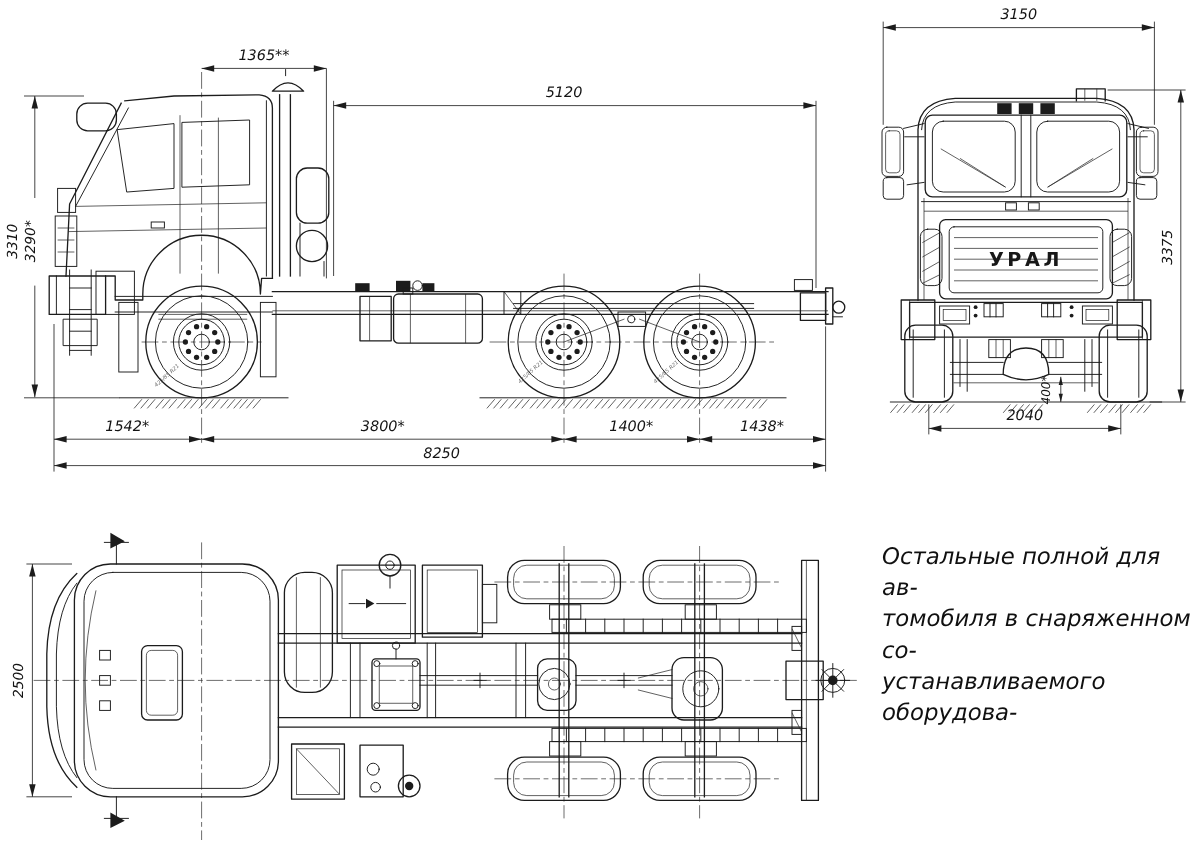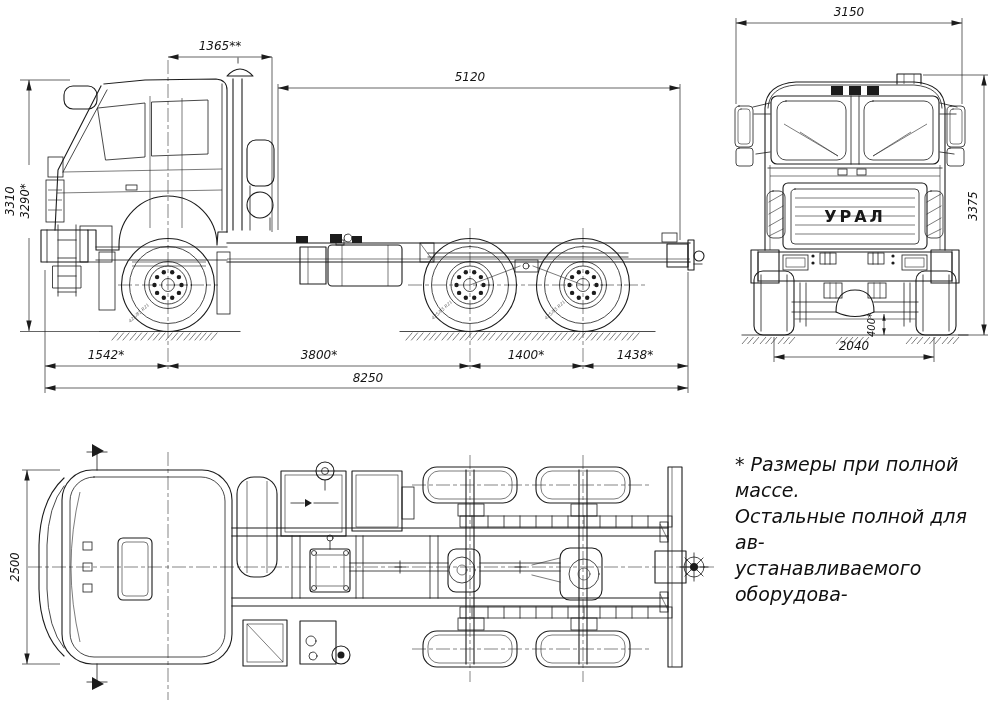--- a/index.html
+++ b/index.html
@@ -592,19 +592,19 @@
       <line x1="60" y1="664" x2="22" y2="664" class="dim"></line>
       <line x1="27" y1="470" x2="27" y2="664" class="dim"></line>
       <use href="#arw" class="ar" transform="translate(27,470) rotate(-90)"></use>
       <use href="#arw" class="ar" transform="translate(27,664) rotate(90)"></use>
       <text class="dtv" transform="translate(19,567) rotate(-90)">2500</text>
     </g>
   </g>
 </svg>
 
 <div id="notes">
-  <div>* Размеры при полной массе.</div>
   <div>Остальные полной для ав-</div>
+  <div>томобиля в снаряженном со-</div>
   <div>устанавливаемого оборудова-</div>
 
 </div>
 
 </div>
 
 </body></html>

